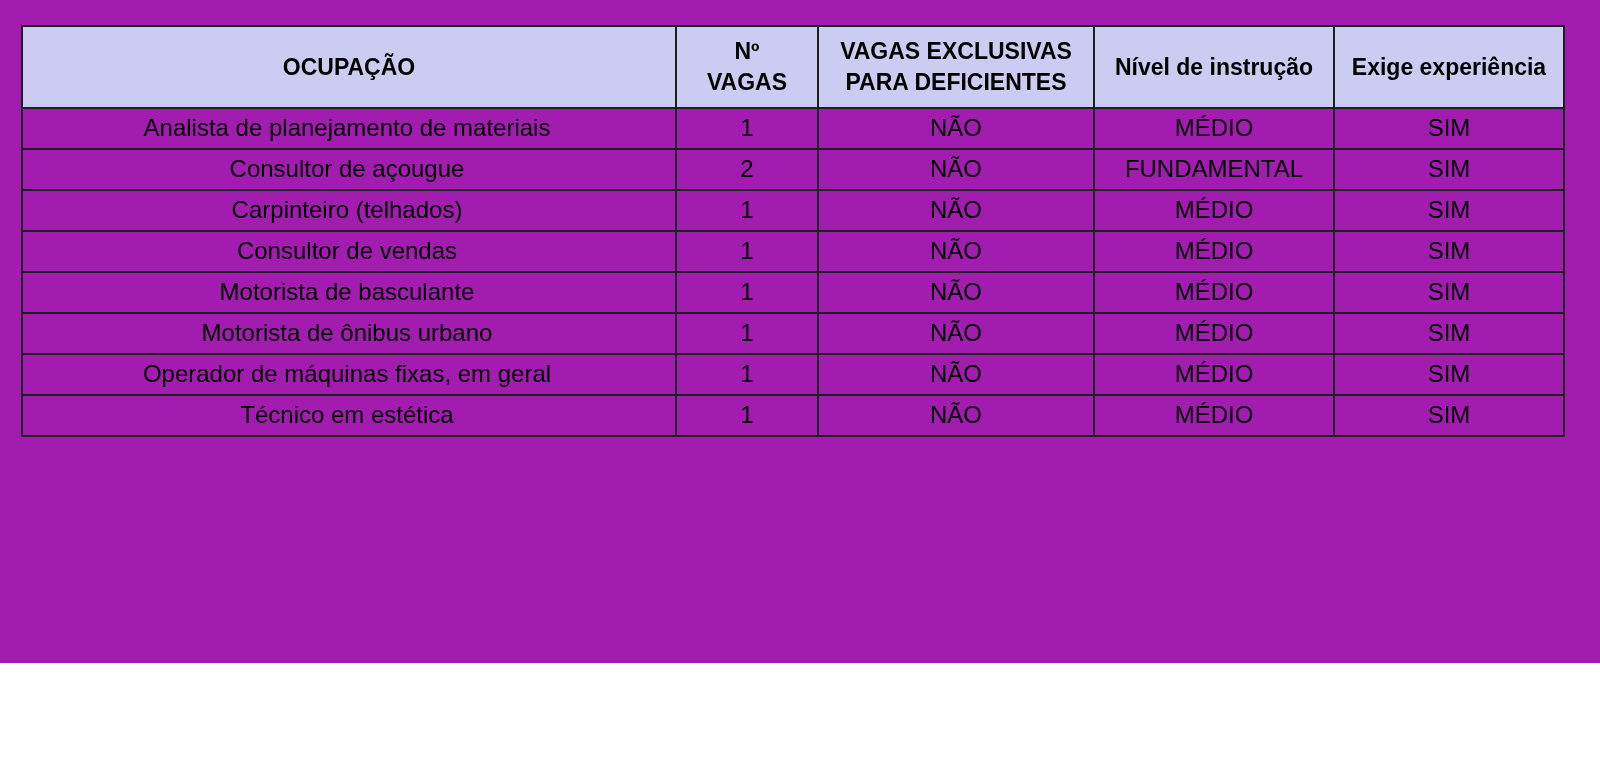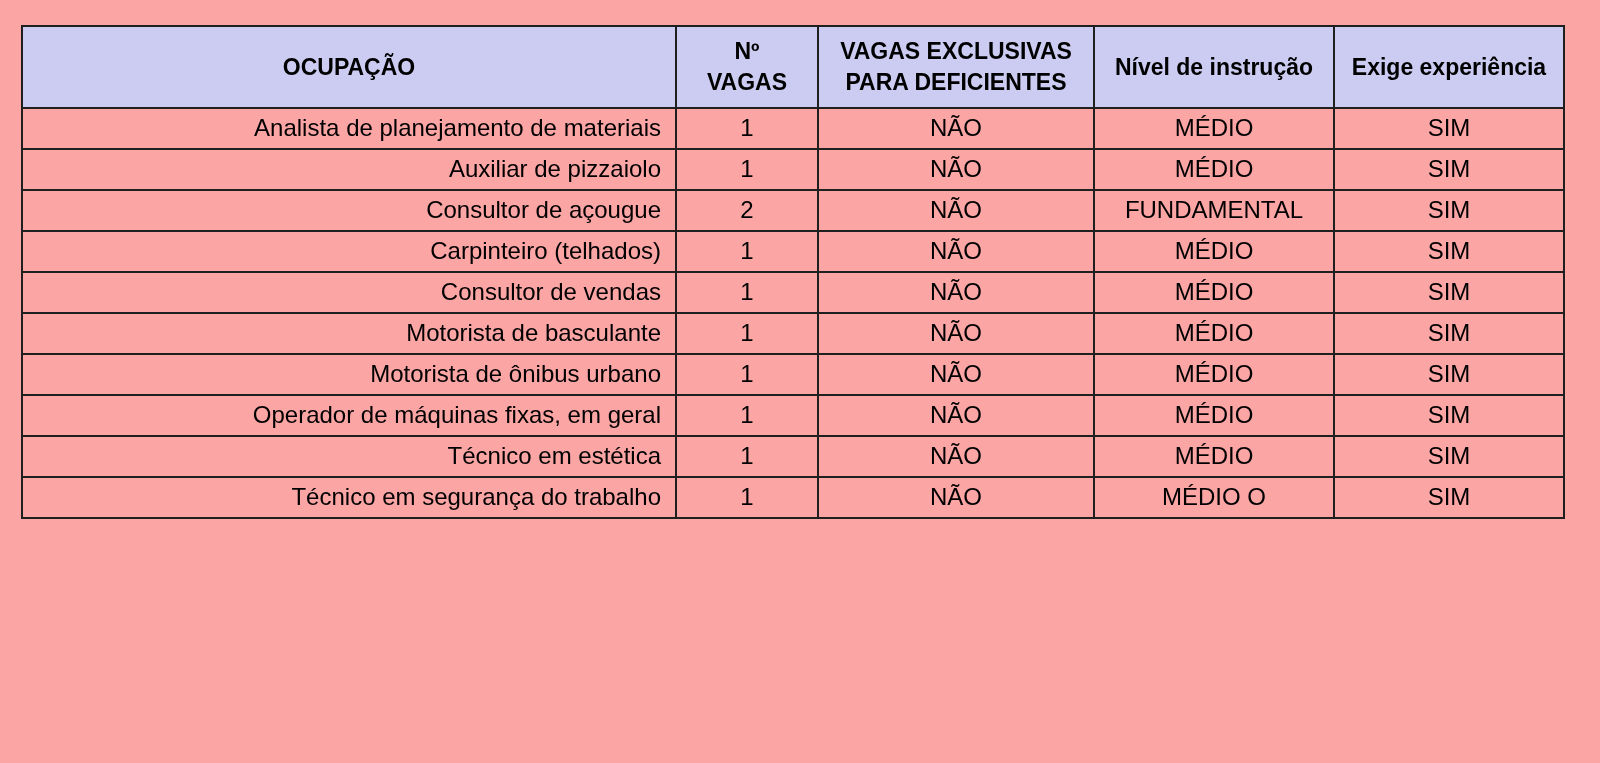--- a/index.html
+++ b/index.html
@@ -8,22 +8,22 @@
     background: #ffffff;
     width: 1600px;
     height: 763px;
     font-family: "Liberation Sans", sans-serif;
     color: #000000;
     overflow: hidden;
   }
   .page {
     position: relative;
     width: 1600px;
-    height: 763px;
-    background: #fca5a5;
+    height: 663px;
+    background: #a21caf;
   }
   table.doc-table {
     position: absolute;
     left: 21px;
     top: 25px;
     width: 1542px;
     border-collapse: collapse;
     table-layout: fixed;
   }
   table.doc-table th,
@@ -45,21 +45,21 @@
   }
   table.doc-table td {
     font-size: 24px;
     line-height: 34px;
     vertical-align: bottom;
     padding: 1px 6px 3px 6px;
     text-align: center;
     white-space: normal;
   }
   table.doc-table td.col-occupation {
-    text-align: right;
+    text-align: center;
     padding-left: 10px;
     padding-right: 14px;
   }
   table.doc-table tr.data-row { height: 41px; }
   table.doc-table tr.data-row.tall { height: 80px; }
 </style>
 </head>
 <body>
 
 <div class="page">
@@ -78,27 +78,20 @@
 VAGAS</th>
         <th>VAGAS EXCLUSIVAS
 PARA DEFICIENTES</th>
         <th>Nível de instrução</th>
         <th>Exige experiência</th>
       </tr>
     </thead>
     <tbody>
         <tr class="data-row">
           <td class="col-occupation">Analista de planejamento de materiais</td>
-          <td class="col-vacancies">1</td>
-          <td class="col-disability">NÃO</td>
-          <td class="col-education">MÉDIO</td>
-          <td class="col-experience">SIM</td>
-        </tr>
-        <tr class="data-row">
-          <td class="col-occupation">Auxiliar de pizzaiolo</td>
           <td class="col-vacancies">1</td>
           <td class="col-disability">NÃO</td>
           <td class="col-education">MÉDIO</td>
           <td class="col-experience">SIM</td>
         </tr>
         <tr class="data-row">
           <td class="col-occupation">Consultor de açougue</td>
           <td class="col-vacancies">2</td>
           <td class="col-disability">NÃO</td>
           <td class="col-education">FUNDAMENTAL</td>
@@ -139,22 +132,15 @@
           <td class="col-education">MÉDIO</td>
           <td class="col-experience">SIM</td>
         </tr>
         <tr class="data-row">
           <td class="col-occupation">Técnico em estética</td>
           <td class="col-vacancies">1</td>
           <td class="col-disability">NÃO</td>
           <td class="col-education">MÉDIO</td>
           <td class="col-experience">SIM</td>
         </tr>
-        <tr class="data-row">
-          <td class="col-occupation">Técnico em segurança do trabalho</td>
-          <td class="col-vacancies">1</td>
-          <td class="col-disability">NÃO</td>
-          <td class="col-education">MÉDIO O</td>
-          <td class="col-experience">SIM</td>
-        </tr>
       </tbody>
   </table>
 </div>
 
 </body></html>

